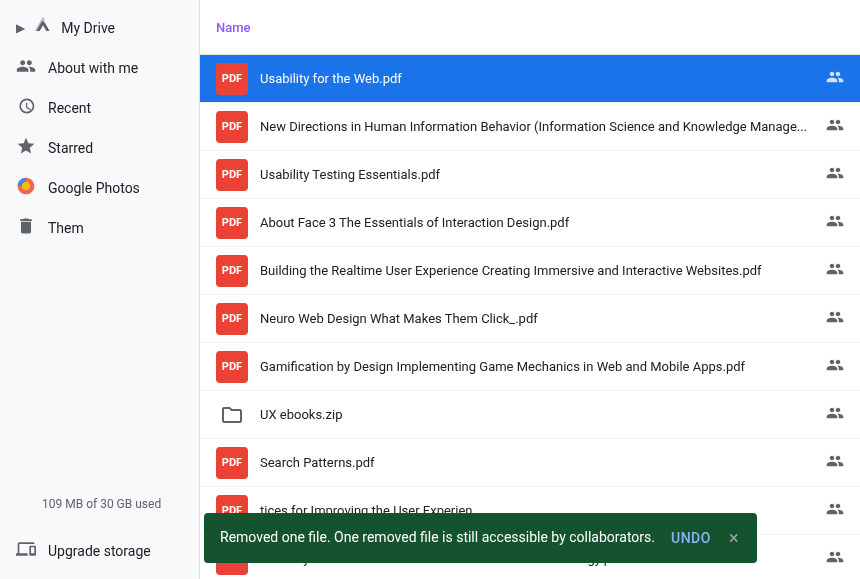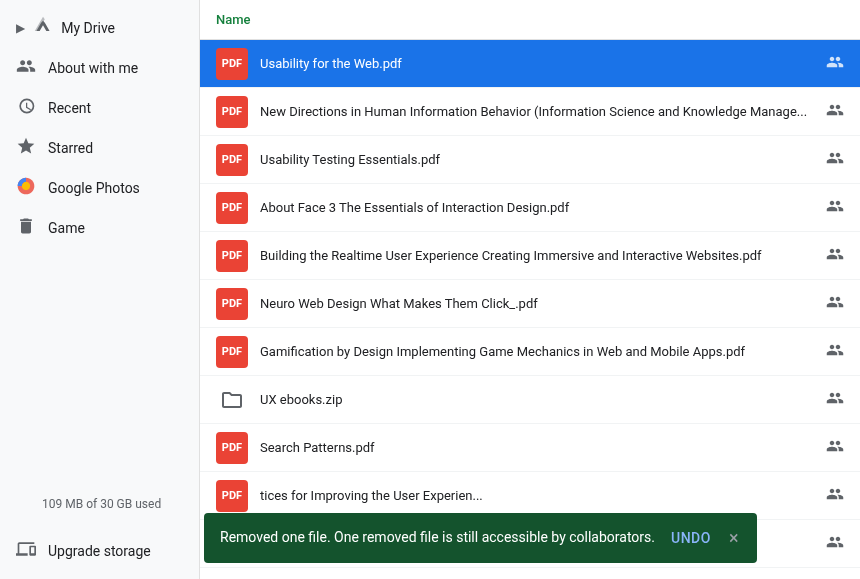--- a/index.html
+++ b/index.html
@@ -59,24 +59,24 @@
       flex-direction: column;
       overflow: hidden;
       position: relative;
     }
 
     .file-list-header {
       display: flex;
       align-items: center;
       padding: 8px 16px;
       border-bottom: 1px solid #e0e0e0;
-      color: #15803d;
+      color: #8b5cf6;
       font-size: 13px;
       font-weight: 500;
-      height: 40px;
+      height: 55px;
     }
 
     .file-list {
       flex: 1;
       overflow-y: auto;
     }
 
     .file-row {
       display: flex;
       align-items: center;
@@ -213,21 +213,21 @@
     </span>
     <span>Google Photos</span>
   </div>
 
   <div class="sidebar-item">
     <span class="icon">
       <svg width="20" height="20" viewBox="0 0 24 24" fill="#5f6368">
           <path d="M6 19c0 1.1.9 2 2 2h8c1.1 0 2-.9 2-2V7H6v12zM19 4h-3.5l-1-1h-5l-1 1H5v2h14V4z"></path>
         </svg>
     </span>
-    <span>Game</span>
+    <span>Them</span>
   </div>
 
   <div class="storage-section">
     <div class="storage-text">109 MB of 30 GB used</div>
   </div>
   <div class="upgrade-btn">
     <span class="icon">
       <svg width="20" height="20" viewBox="0 0 24 24" fill="#5f6368">
           <path d="M4 6h18V4H4c-1.1 0-2 .9-2 2v11H0v3h14v-3H4V6zm19 2h-6c-.55 0-1 .45-1 1v10c0 .55.45 1 1 1h6c.55 0 1-.45 1-1V9c0-.55-.45-1-1-1zm-1 9h-4v-7h4v7z"></path>
         </svg>

